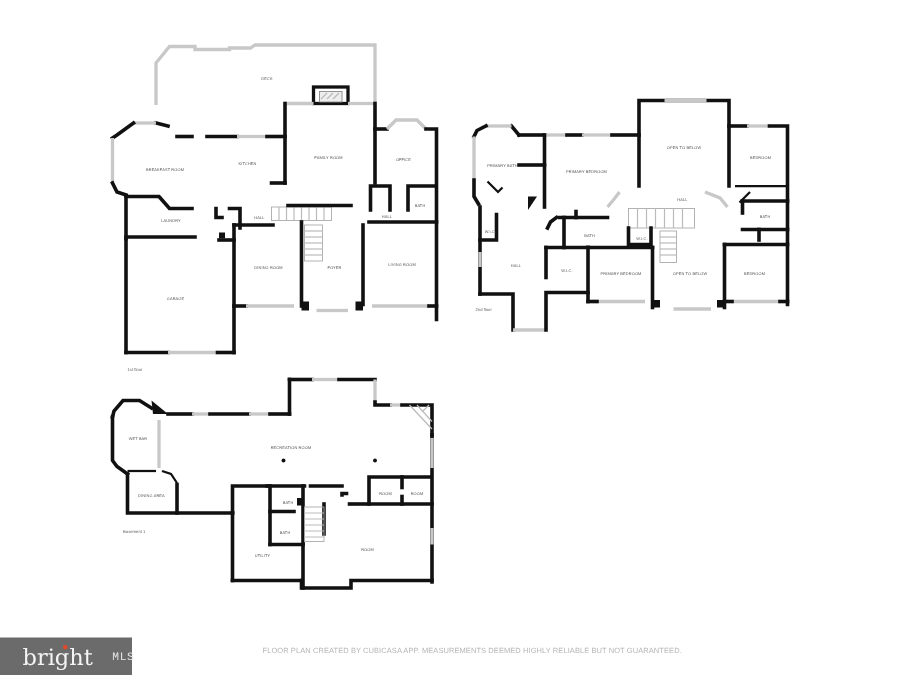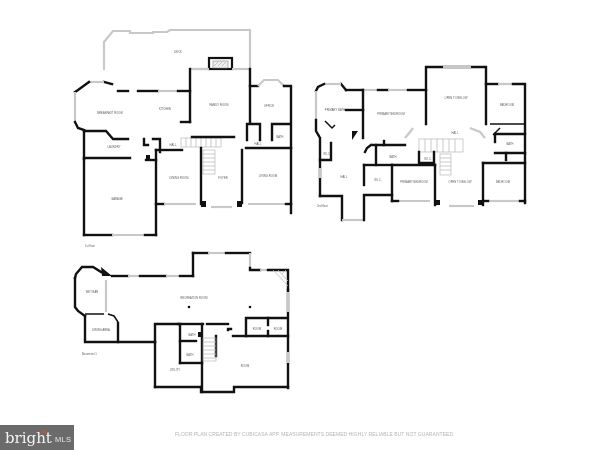--- a/index.html
+++ b/index.html
@@ -8,25 +8,25 @@
       font-family: "Liberation Sans", sans-serif;
     }
     svg.plan { position: absolute; left: 0; top: 0; }
     .w { stroke: #111; stroke-width: 2.4; fill: none; stroke-linecap: square; }
     .wt { stroke: #111; stroke-width: 1.5; fill: none; }
     .win { stroke: #c8c8c8; stroke-width: 2.2; fill: none; }
     .thin { stroke: #bbb; stroke-width: 0.8; fill: none; }
     .rl { font-size: 2.6px; fill: #555; text-anchor: middle; letter-spacing: 0.1px; }
     .fl { font-size: 2.8px; fill: #666; }
     .logo {
-      position: absolute; left: 0; top: 425px; width: 74px; height: 25px; background: #6b6b6b;
-      display: flex; align-items: center; padding-left: 5px; box-sizing: border-box;
+      position: absolute; left: 0; top: 425px; width: 88px; height: 25px; background: #6b6b6b;
+      display: flex; align-items: center; padding-left: 15px; box-sizing: border-box;
     }
     .logo .bright { font-family: "DejaVu Serif", serif; color: #f4f4f4; font-size: 15px; letter-spacing: 0px; }
-    .logo .mls { font-family: Liberation Sans, sans-serif; color: #e6e6e6; font-size: 7.5px; margin-left: 3px; margin-top: 3px; letter-spacing: 0.4px; }
+    .logo .mls { font-family: Liberation Mono, monospace; color: #e6e6e6; font-size: 7.5px; margin-left: 13px; margin-top: 3px; letter-spacing: 0.4px; }
     .disclaimer {
       position: absolute; left: 175px; top: 431px; width: 260px; font-size: 5px; color: #b5b5b5;
       letter-spacing: 0.05px; white-space: nowrap;
     }
   </style>
 </head>
 <body>
 
 <svg class="plan" width="600" height="425" viewBox="0 0 600 425">
 

